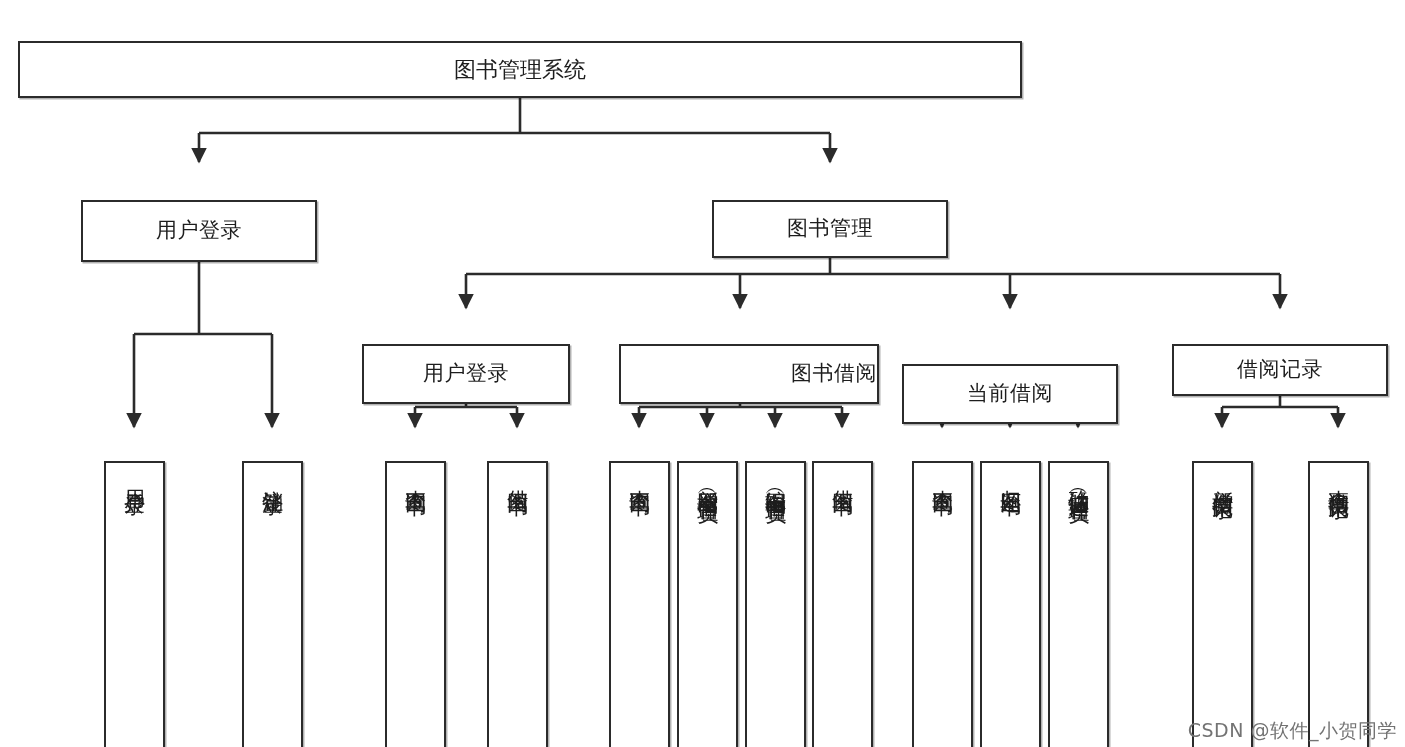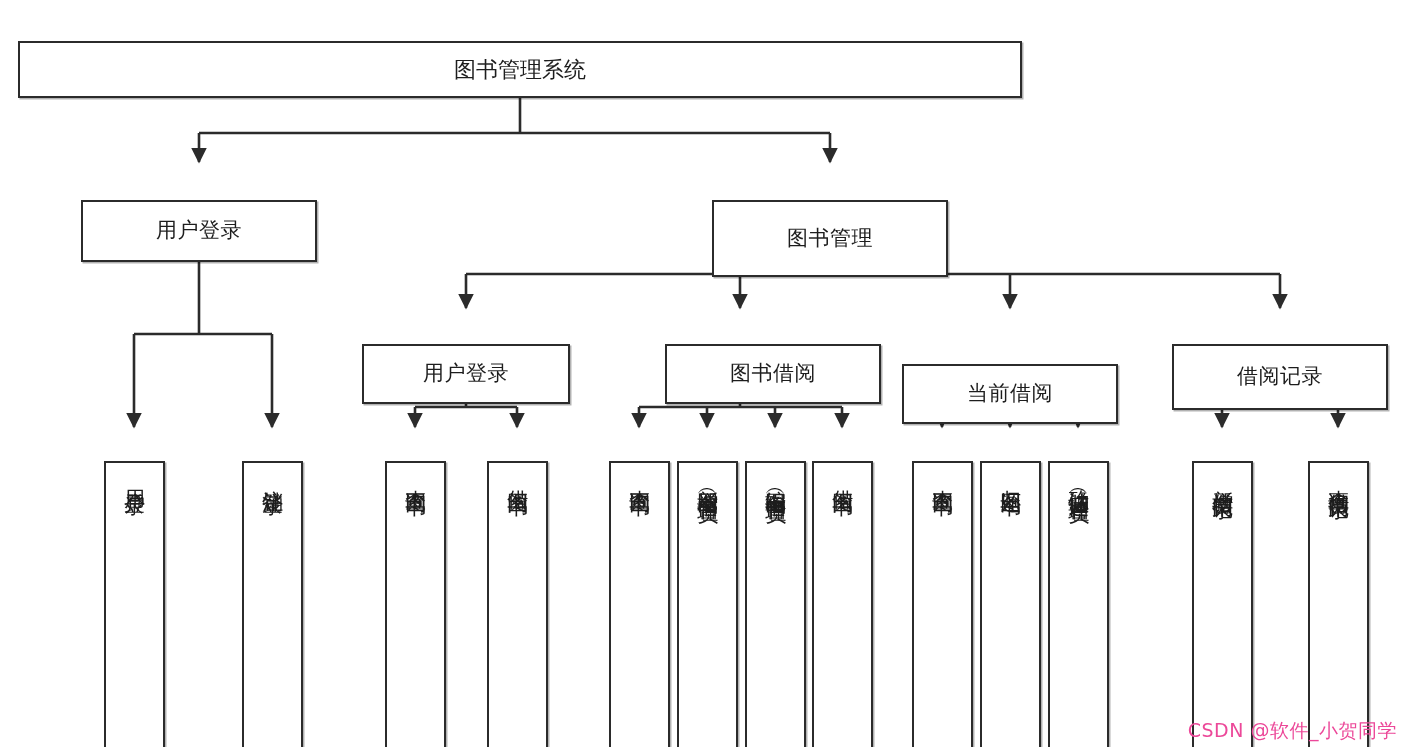--- a/index.html
+++ b/index.html
@@ -57,21 +57,21 @@
     text-orientation: upright;
     white-space: nowrap;
     line-height: 1.08;
     letter-spacing: 2px;
   }
   .watermark {
     position: absolute;
     right: 8px;
     bottom: 3px;
     font-size: 19px;
-    color: #ec4899;
+    color: #737373;
     letter-spacing: 0.5px;
     white-space: nowrap;
     font-family: "DejaVu Sans", "Liberation Sans", sans-serif;
   }
 </style>
 </head>
 <body>
 
 <div id="canvas">
 
@@ -125,34 +125,34 @@
     </g>
   </svg>
 
   <div class="node root" style="left:18px; top:13px; width:1004px; height:57px;">
     <span>图书管理系统</span>
   </div>
 
   <div class="node h" style="left:81px; top:172px; width:236px; height:62px;">
     <span>用户登录</span>
   </div>
-  <div class="node h" style="left:712px; top:172px; width:236px; height:77px;">
+  <div class="node h" style="left:712px; top:172px; width:236px; height:58px;">
     <span>图书管理</span>
   </div>
 
   <div class="node h" style="left:362px; top:316px; width:208px; height:60px;">
     <span>用户登录</span>
   </div>
-  <div class="node h" style="left:665px; top:316px; width:216px; height:60px;">
+  <div class="node h" style="left:619px; top:316px; width:260px; height:60px;justify-content:flex-end;">
     <span>图书借阅</span>
   </div>
   <div class="node h" style="left:902px; top:336px; width:216px; height:60px;">
     <span>当前借阅</span>
   </div>
-  <div class="node h" style="left:1172px; top:316px; width:216px; height:66px;">
+  <div class="node h" style="left:1172px; top:316px; width:216px; height:52px;">
     <span>借阅记录</span>
   </div>
 
   <div class="node leaf" style="left:104px; top:433px; width:61px; height:301px;">
     <span class="vtext">用户登录</span>
   </div>
   <div class="node leaf" style="left:242px; top:433px; width:61px; height:301px;">
     <span class="vtext">注销登录</span>
   </div>
 

